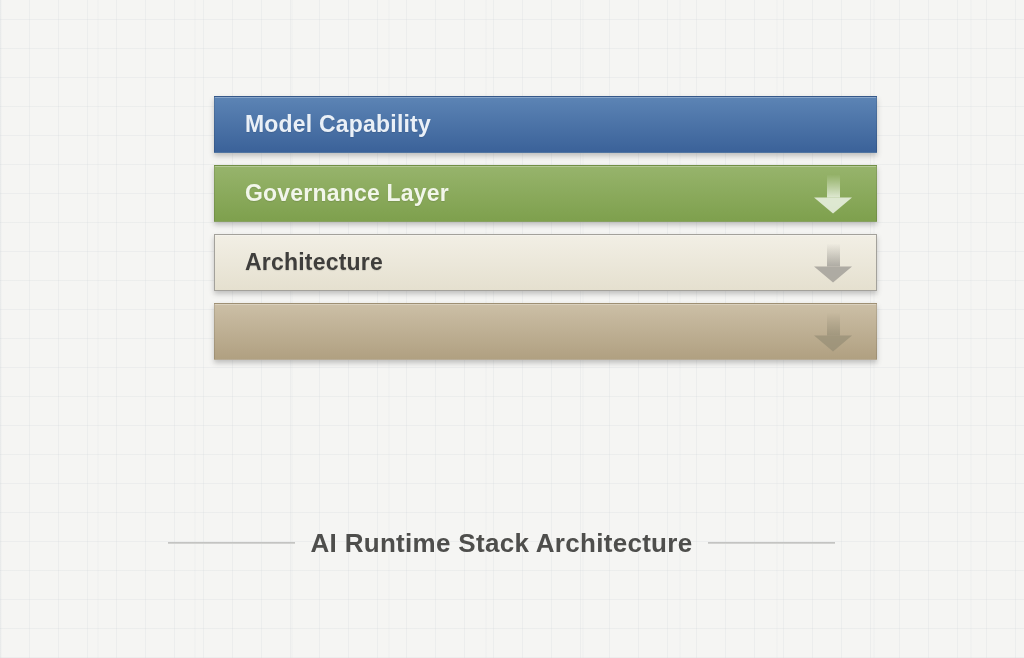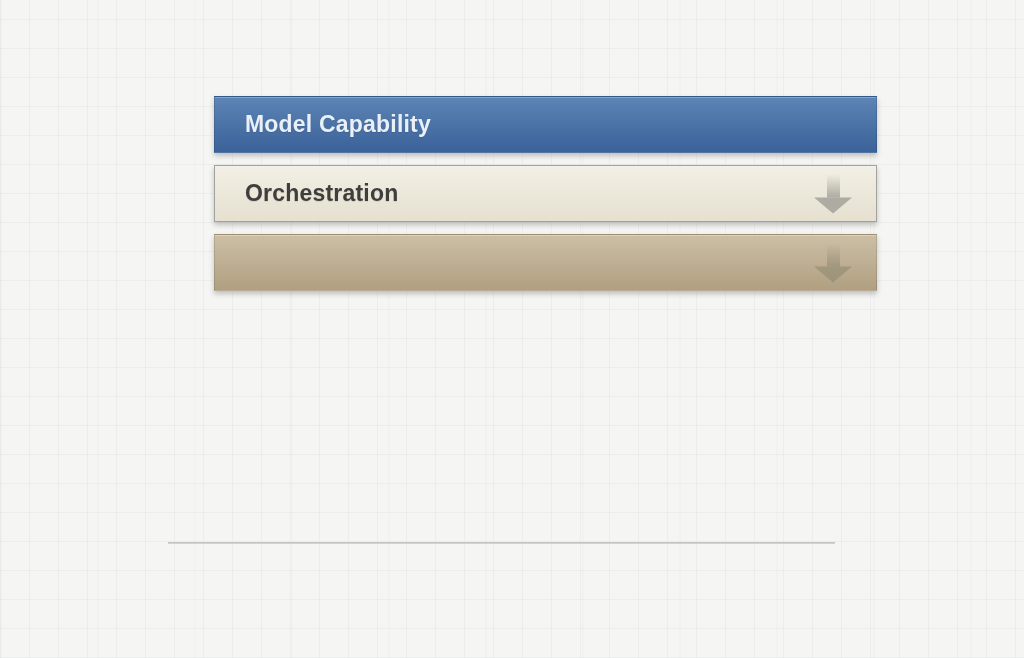--- a/index.html
+++ b/index.html
@@ -83,31 +83,39 @@
 
 <div class="stage">
   <div class="stack" id="stack">
       <div class="layer" style="--c1: #5c84b5; --c2: #3b6299; --txt: #eaf0f7; --arrow: #fdfefface;">
     <span class="layer-label">Model Capability</span>
     <span class="arrow">
       <span class="arrow-stem"></span>
       <span class="arrow-head"></span>
     </span>
   </div>
+      <div class="layer" style="--c1: #97b46c; --c2: #7ea04d; --txt: #f2f6ea; --arrow: #f2f7ecd0;">
+    <span class="layer-label">Governance Layer</span>
+    <span class="arrow">
+      <span class="arrow-stem"></span>
+      <span class="arrow-head"></span>
+    </span>
+  </div>
       <div class="layer" style="--c1: #f2efe5; --c2: #e5e0cf; --txt: #3f3e3c; --arrow: #a5a29bdd; --bd: #a3a19b;">
-    <span class="layer-label">Orchestration</span>
+    <span class="layer-label">Architecture</span>
     <span class="arrow">
       <span class="arrow-stem"></span>
       <span class="arrow-head"></span>
     </span>
   </div>
       <div class="layer" style="--c1: #ccbfa6; --c2: #b0a081; --txt: #f8f4eb; --arrow: #90897299;">
     <span class="arrow">
       <span class="arrow-stem"></span>
       <span class="arrow-head"></span>
     </span>
   </div>
     </div>
   <div class="caption">
     <span class="rule"></span>
+    <h1 class="title">AI Runtime Stack Architecture</h1>
     <span class="rule"></span>
   </div>
 </div>
 
 </body></html>

